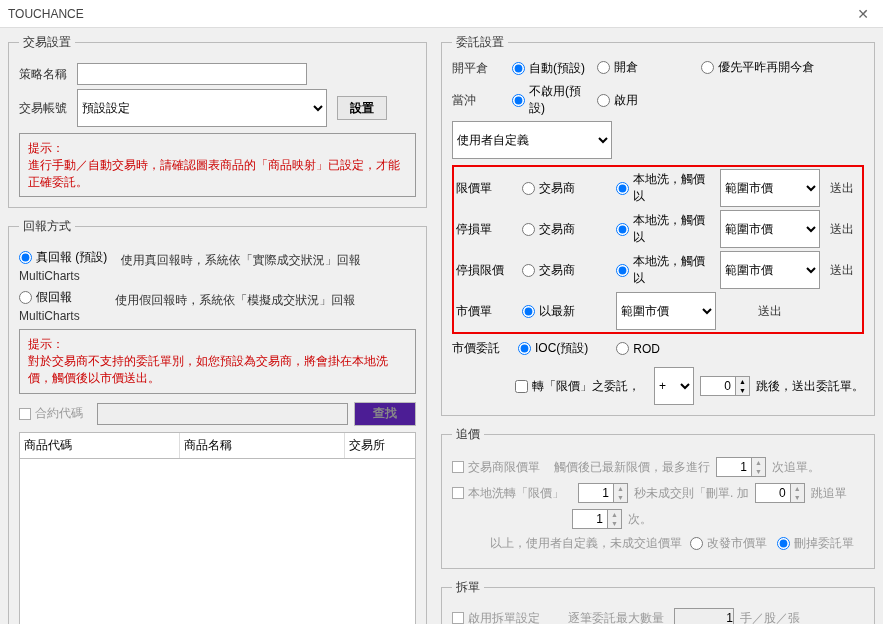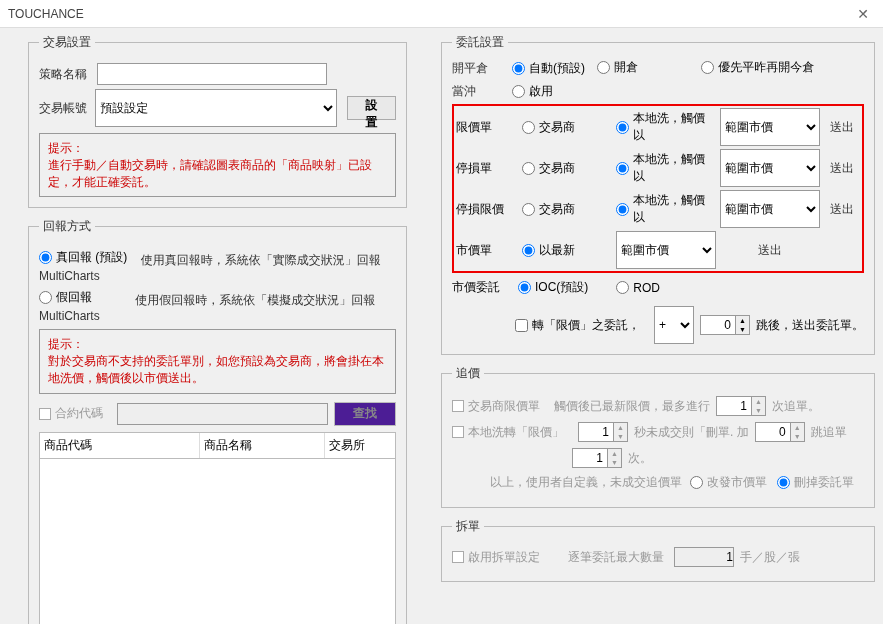--- a/index.html
+++ b/index.html
@@ -3,21 +3,21 @@
 <meta charset="utf-8">
 <style>
 * { box-sizing: border-box; margin: 0; padding: 0; font-family: "Microsoft JhengHei", "PingFang TC", sans-serif; font-size: 12px; }
 body { background: #f0f0f0; width: 883px; height: 624px; overflow: hidden; }
 .titlebar { height: 28px; display: flex; align-items: center; padding: 0 8px; background: #fff; border-bottom: 1px solid #ddd; }
 .ttl { font-size: 12px; color: #444; flex: 1; }
 .close { font-size: 14px; color: #666; cursor: pointer; padding: 0 6px; }
 .main { display: flex; padding: 6px 8px 8px 8px; gap: 14px; }
 .left { width: 425px; }
 .right { flex: 1; }
-fieldset { border: 1px solid #bbb; padding: 8px 10px 10px 10px; margin-bottom: 10px; margin-left: 20px; }
+fieldset { border: 1px solid #bbb; padding: 8px 10px 10px 10px; margin-bottom: 10px; }
 legend { padding: 0 4px; color: #333; }
 .row { display: flex; align-items: center; margin: 4px 0; }
 .lab { width: 58px; color: #333; }
 input[type=text].wide { width: 230px; height: 22px; border: 1px solid #999; padding: 0 4px; }
 select { height: 38px; border: 1px solid #999; background: #fff; }
 .sel-mid { width: 250px; }
 button, .btn { height: 24px; padding: 0 12px; background: #e9e9e9; border: 1px solid #aaa; cursor: pointer; font-weight: bold; }
 .hint { border: 1px solid #999; color: #c00; padding: 6px 8px; margin-top: 6px; line-height: 1.4; }
 .radio { display: inline-flex; align-items: center; margin-right: 10px; cursor: pointer; }
 .radio input, .cb input { margin-right: 4px; }
@@ -128,24 +128,29 @@
               <input type="radio" style="">
               <span>開倉</span>
             </label>
           <label class="radio" style="margin-left:50px">
               <input type="radio" style="">
               <span>優先平昨再開今倉</span>
             </label>
         </div>
         <span class="lab2">當沖</span>
         <label class="radio">
+            <input type="radio" checked="" style="">
+            <span>不啟用(預設)</span>
+          </label>
+        <label class="radio">
             <input type="radio" style="">
             <span>啟用</span>
           </label>
       </div>
+      <div class="custom"><select><option>使用者自定義</option></select></div>
       <div class="redbox">
         <div class="ordergrid">
           <span class="lab2">限價單</span>
           <label class="radio">
               <input type="radio" style="">
               <span>交易商</span>
             </label>
           <label class="radio">
               <input type="radio" checked="" style="">
               <span>本地洗，觸價以</span>

